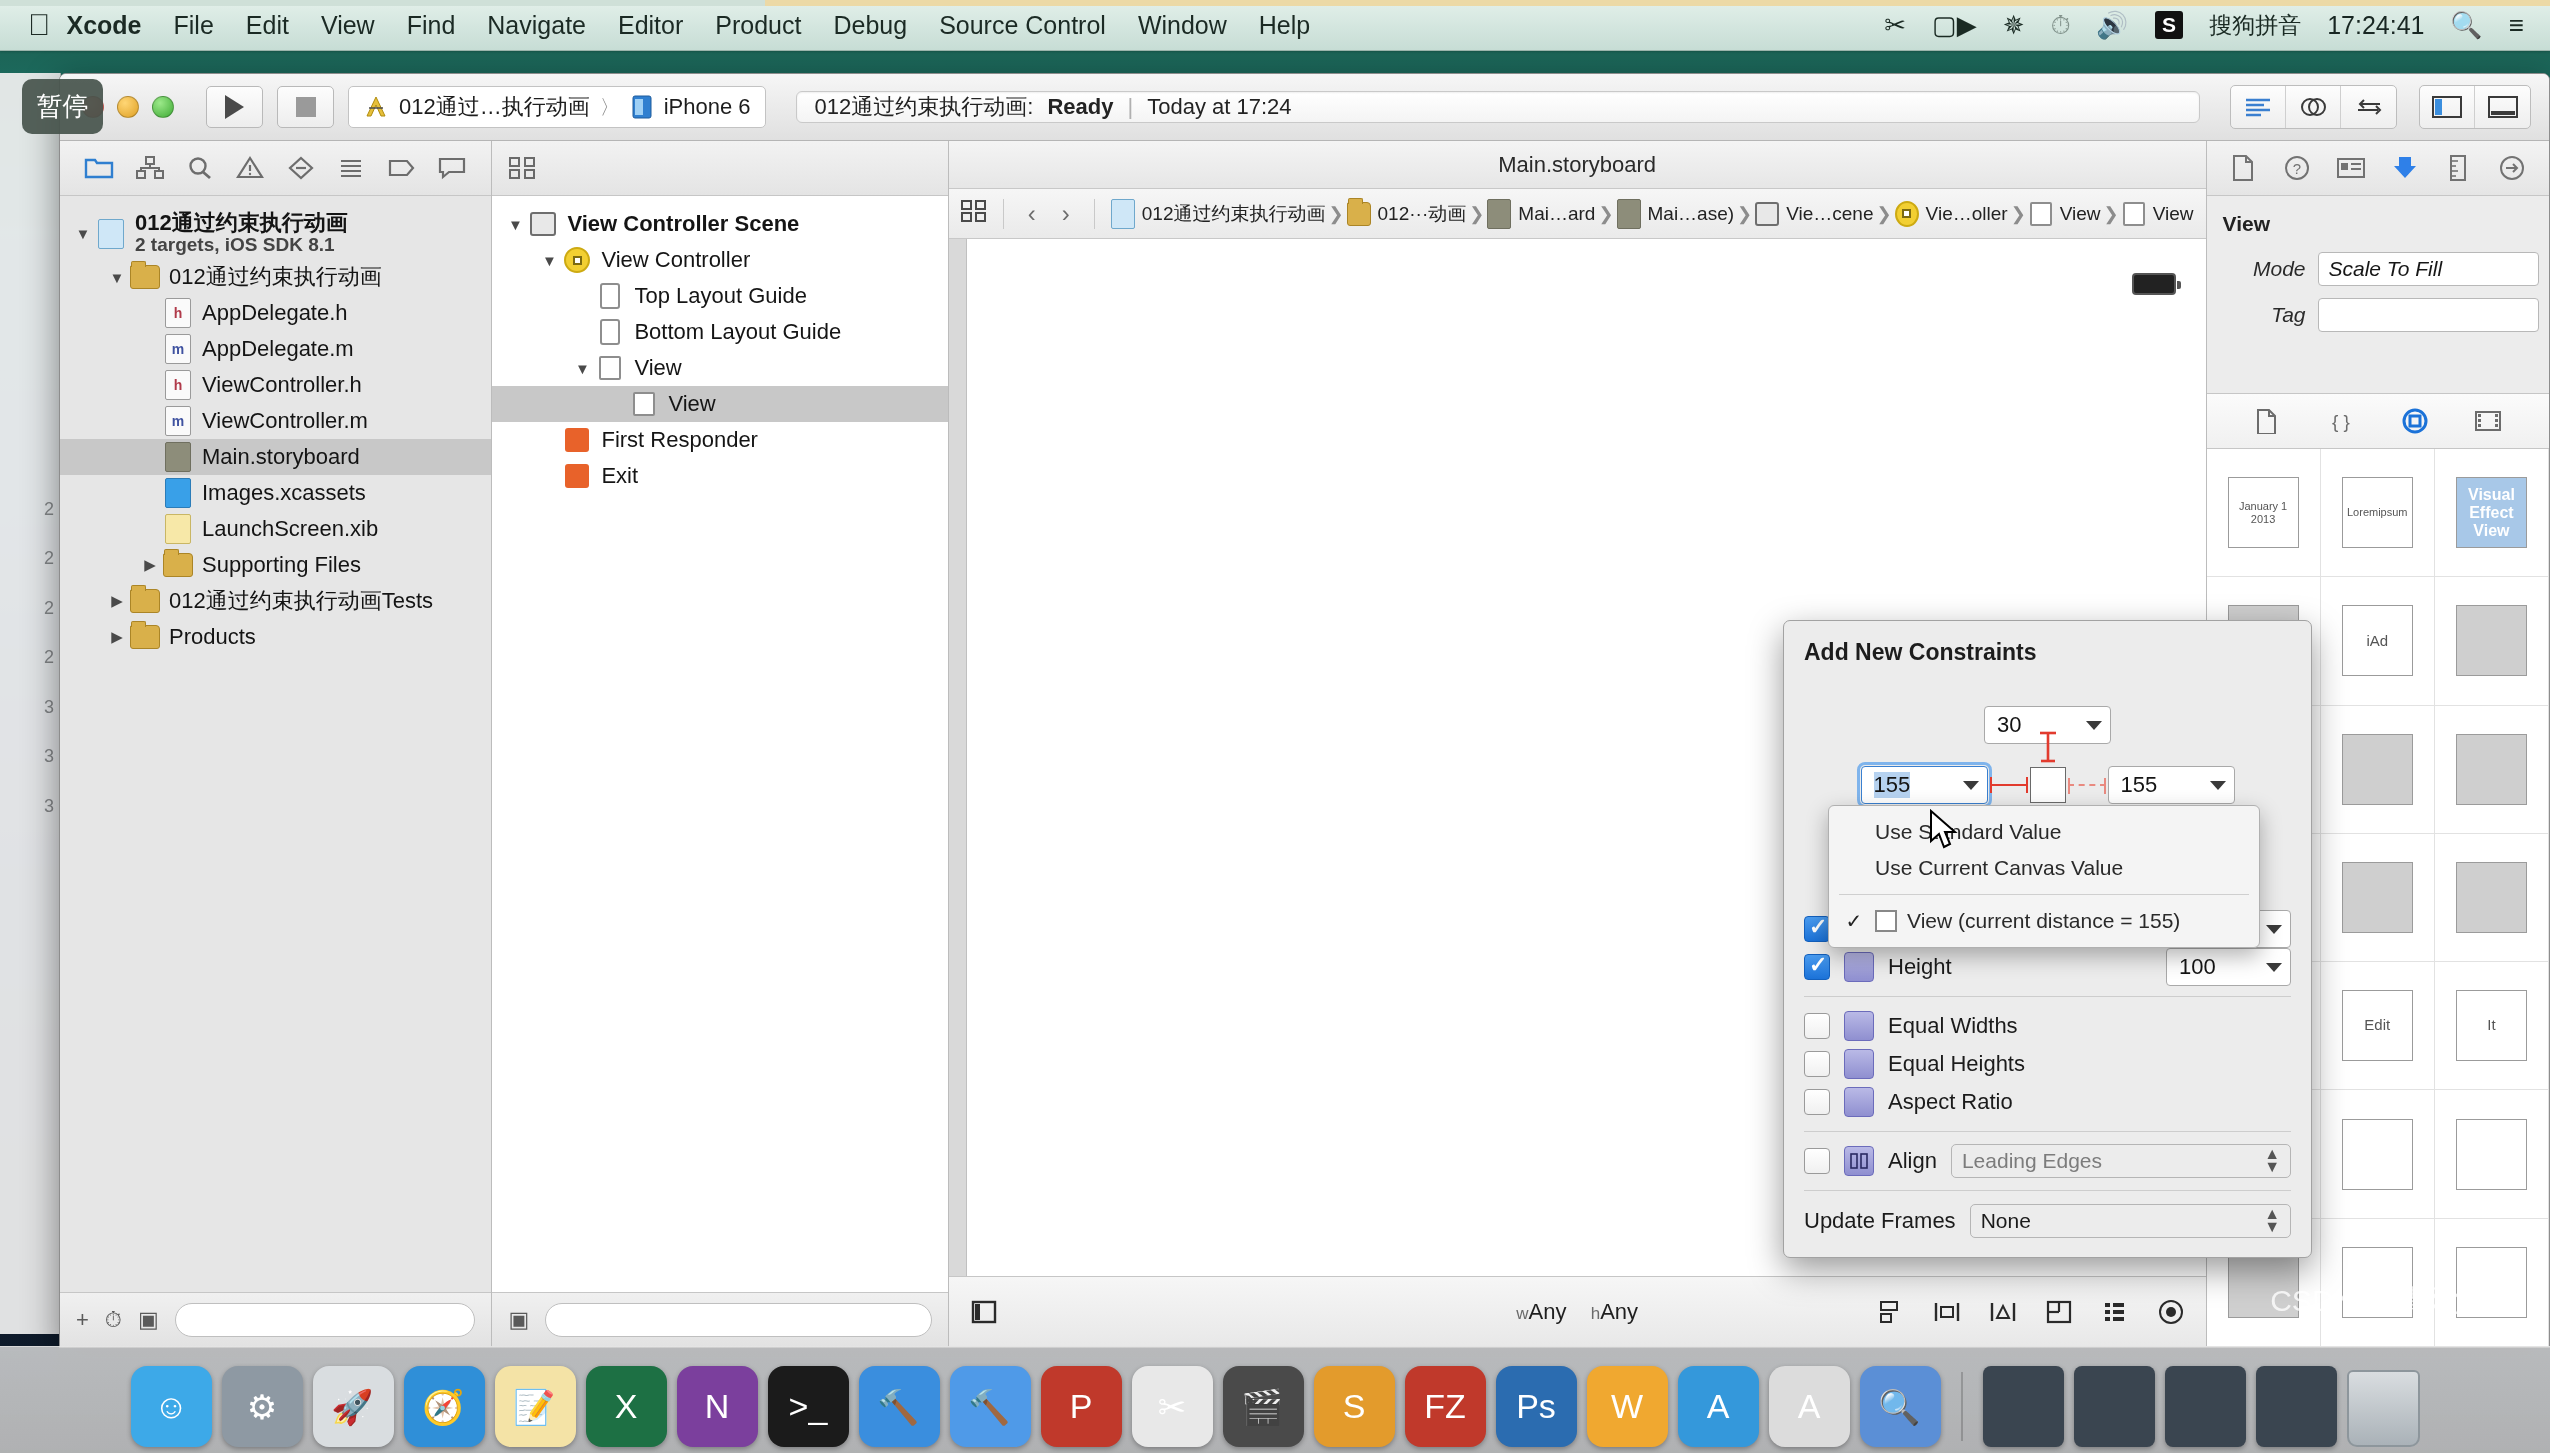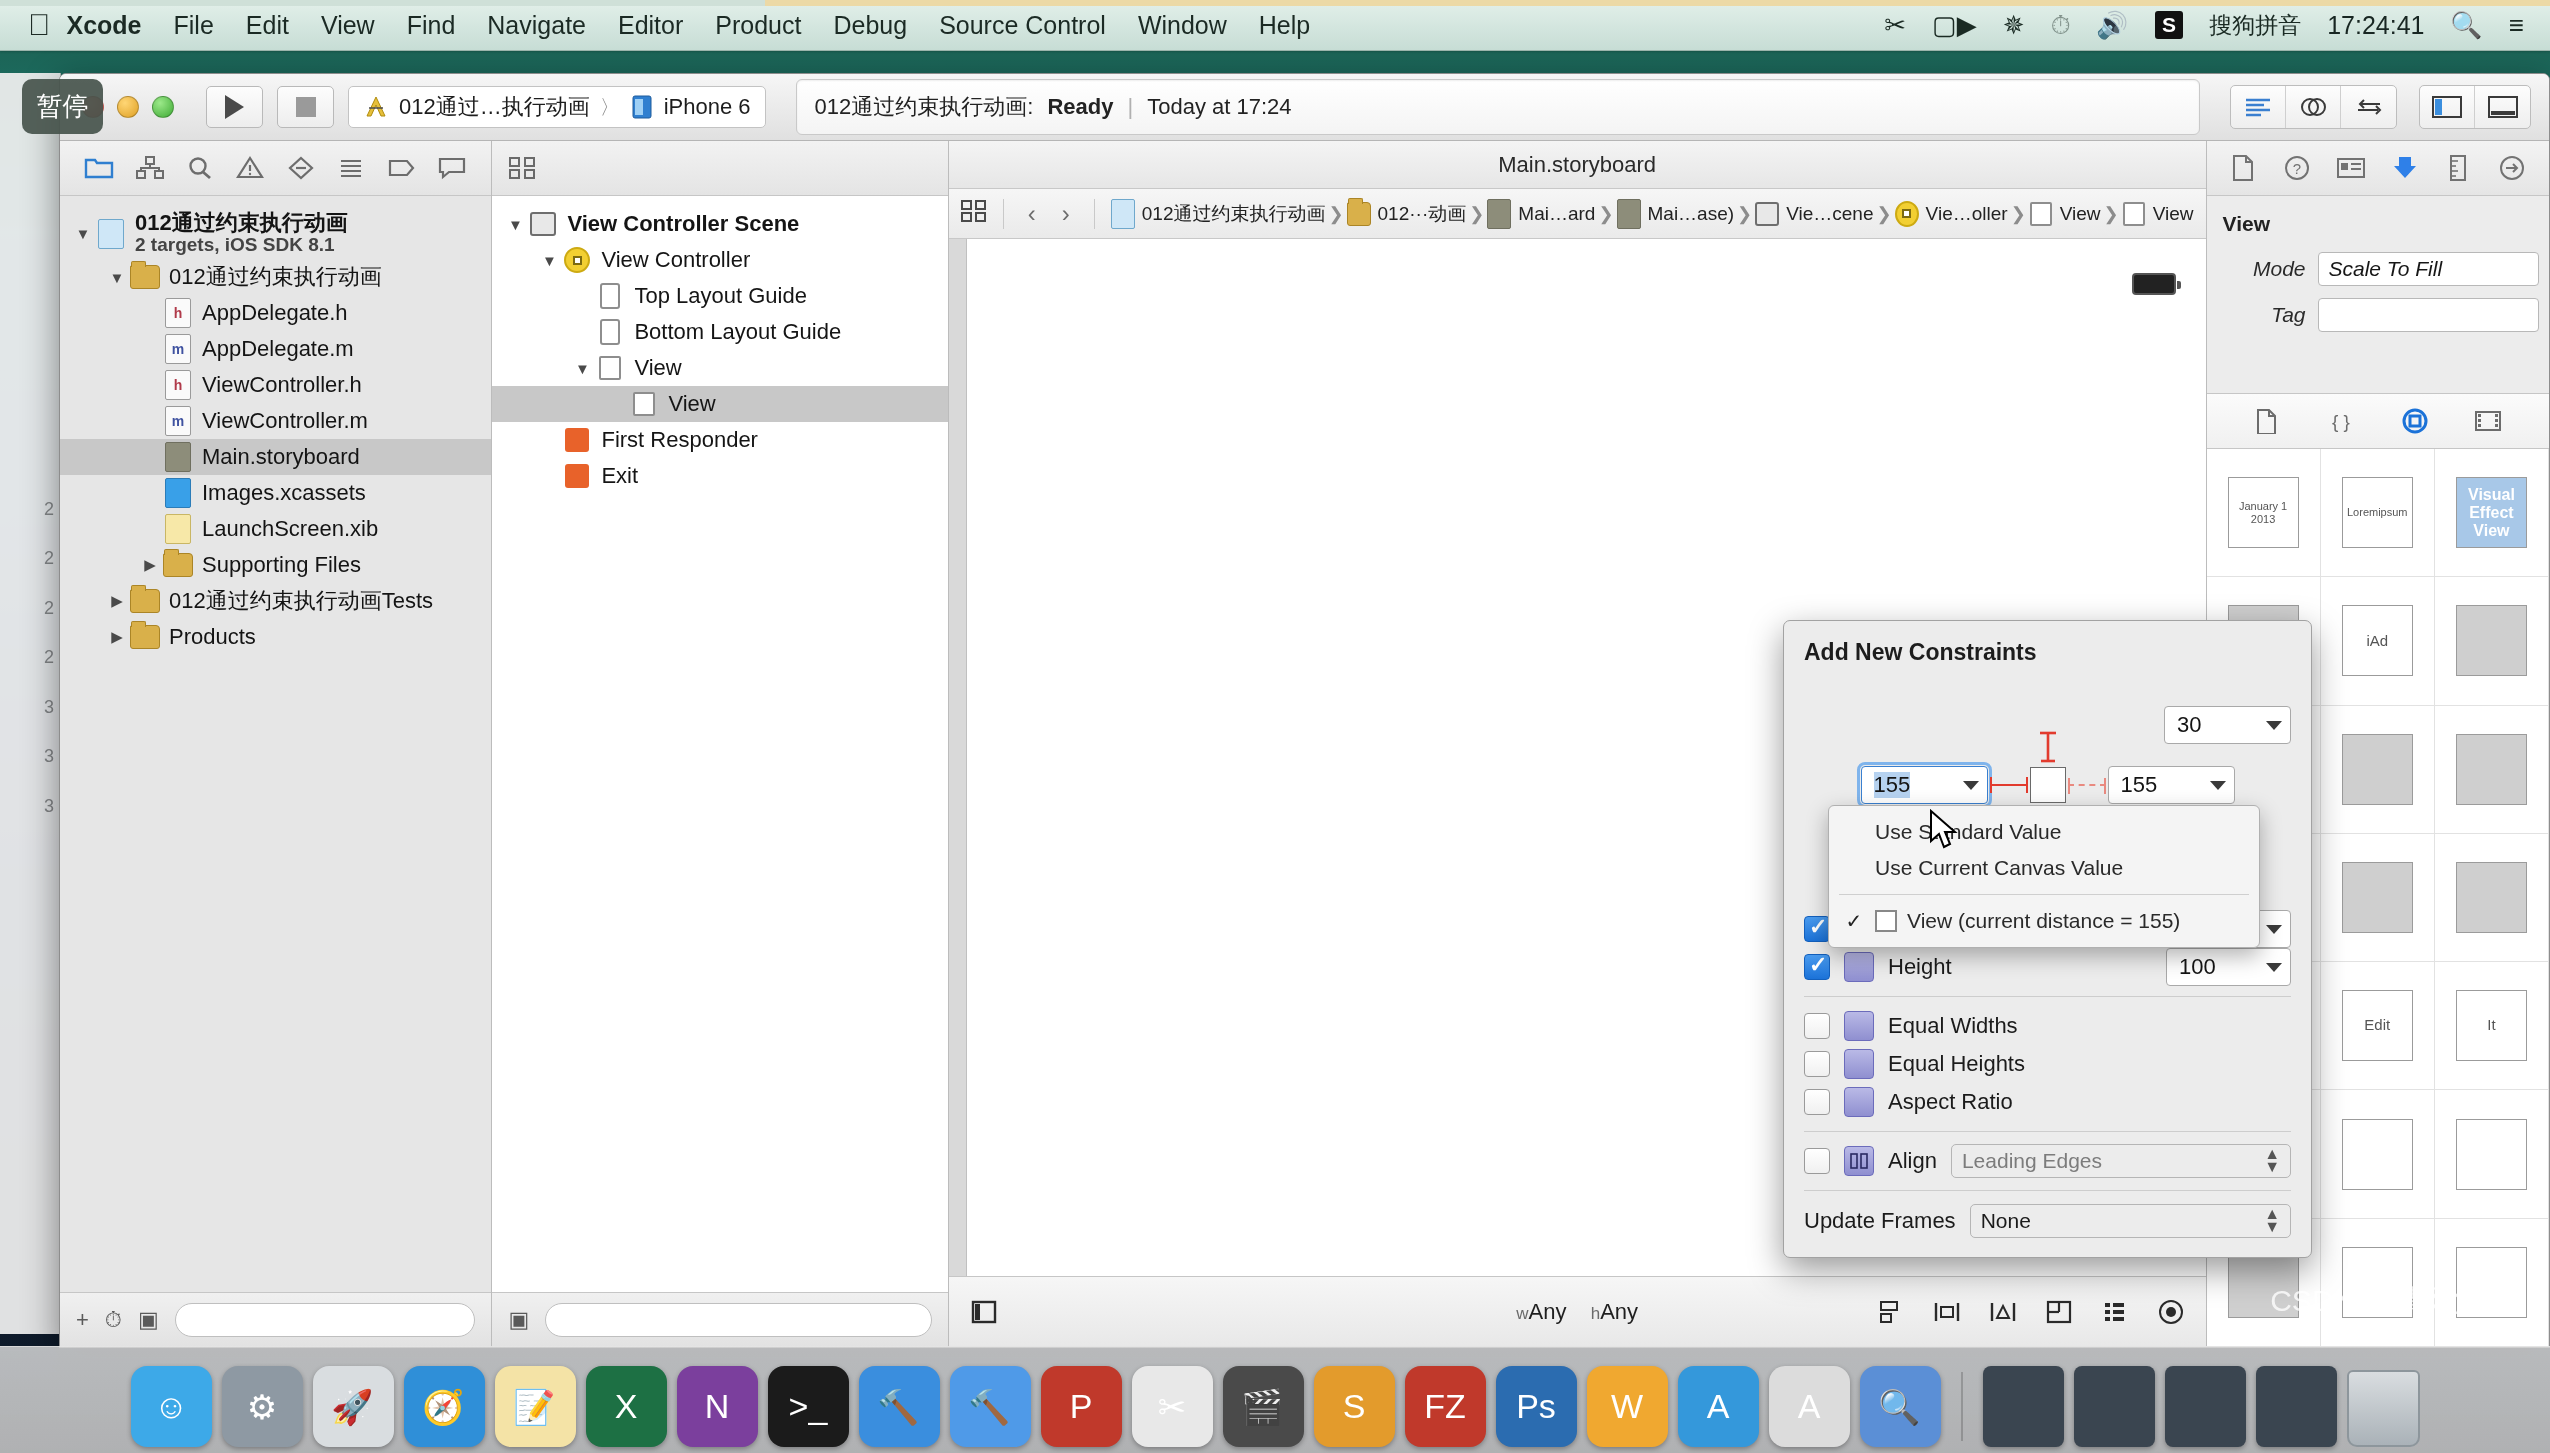--- a/index.html
+++ b/index.html
@@ -88,21 +88,21 @@
   .play-tri { width:0;height:0;border-left:19px solid #4a4a4a;border-top:12px solid transparent;border-bottom:12px solid transparent;}
   .stop-sq { width:20px;height:20px;background:#9a9a9a;}
 
   .scheme {
     height: 42px; background: #fff; border: 1px solid #c3c3c3; border-radius: 5px;
     display: flex; align-items: center; padding: 0 14px; gap: 10px; font-size:22px; color:#1d1d1d;
     min-width: 396px;
   }
   .scheme .sep{color:#8a8a8a; font-size:20px;}
   .statusbox {
-    flex: 1; height: 56px; background: linear-gradient(180deg,#ffffff,#f4f4f4);
+    flex: 1; height: 32px; background: linear-gradient(180deg,#ffffff,#f4f4f4);
     border: 1px solid #c9c9c9; border-radius: 6px;
     display: flex; align-items: center; padding: 0 18px; gap: 14px;
     font-size: 22px; color: #232323; margin: 16px 16px;
     box-shadow: inset 0 1px 2px rgba(0,0,0,.07);
   }
   .statusbox b{font-weight:bold;}
   .statusbox .vr{color:#b0b0b0;}
   .tb-right{ display:flex; align-items:center; gap: 22px; }
   .seg { display:flex; background: linear-gradient(180deg,#fdfdfd,#eeeeee); border:1px solid #bdbdbd;border-radius:5px; overflow:hidden;}
   .seg > div { width: 55px; height: 42px; display:flex;align-items:center;justify-content:center;border-right:1px solid #cfcfcf;}
@@ -210,21 +210,21 @@
     box-shadow: 0 12px 34px rgba(0,0,0,.4);
     z-index: 80; padding: 18px 20px 16px 20px;
   }
   .pop-title { font-size: 23px; font-weight: bold; color: #1d1d1d; margin-bottom: 18px;}
   .stepperbox {
     height: 38px; background: #fff; border:1px solid #a9a9a9; border-radius:4px;
     display:flex;align-items:center;justify-content:space-between;padding:0 8px 0 12px;
     font-size:22px;color:#141414;
   }
   .stepperbox .caret{width:0;height:0;border-left:8px solid transparent;border-right:8px solid transparent;border-top:9px solid #3a3a3a;}
-  .pop-top{display:flex;justify-content:flex-end;margin-bottom:4px;margin-top:40px;}
+  .pop-top{display:flex;justify-content:center;margin-bottom:4px;margin-top:40px;}
   .pop-top .stepperbox{width:127px;}
   .spacing-rowwrap{position:relative;height:73px;margin-bottom:4px;}
   .spacing-row{display:flex;align-items:center;justify-content:center;gap:0;position:absolute;top:18px;left:0;right:0;}
   .spacing-row .stepperbox{width:127px;}
   .conn-l{width:42px;display:flex;align-items:center;justify-content:center;}
   .conn-r{width:42px;display:flex;align-items:center;justify-content:center;}
   .ctr-sq{width:36px;height:36px;border:1.5px solid #6a6a6a;background:#fff;}
   .tbar{position:absolute;left:50%;transform:translateX(-50%);top:-18px;width:22px;height:34px;}
   .hbar-red{width:38px;height:2px;background:#e23b2e;position:relative;}
   .hbar-red::before,.hbar-red::after{content:"";position:absolute;top:-7px;width:2px;height:16px;background:#e23b2e;}

